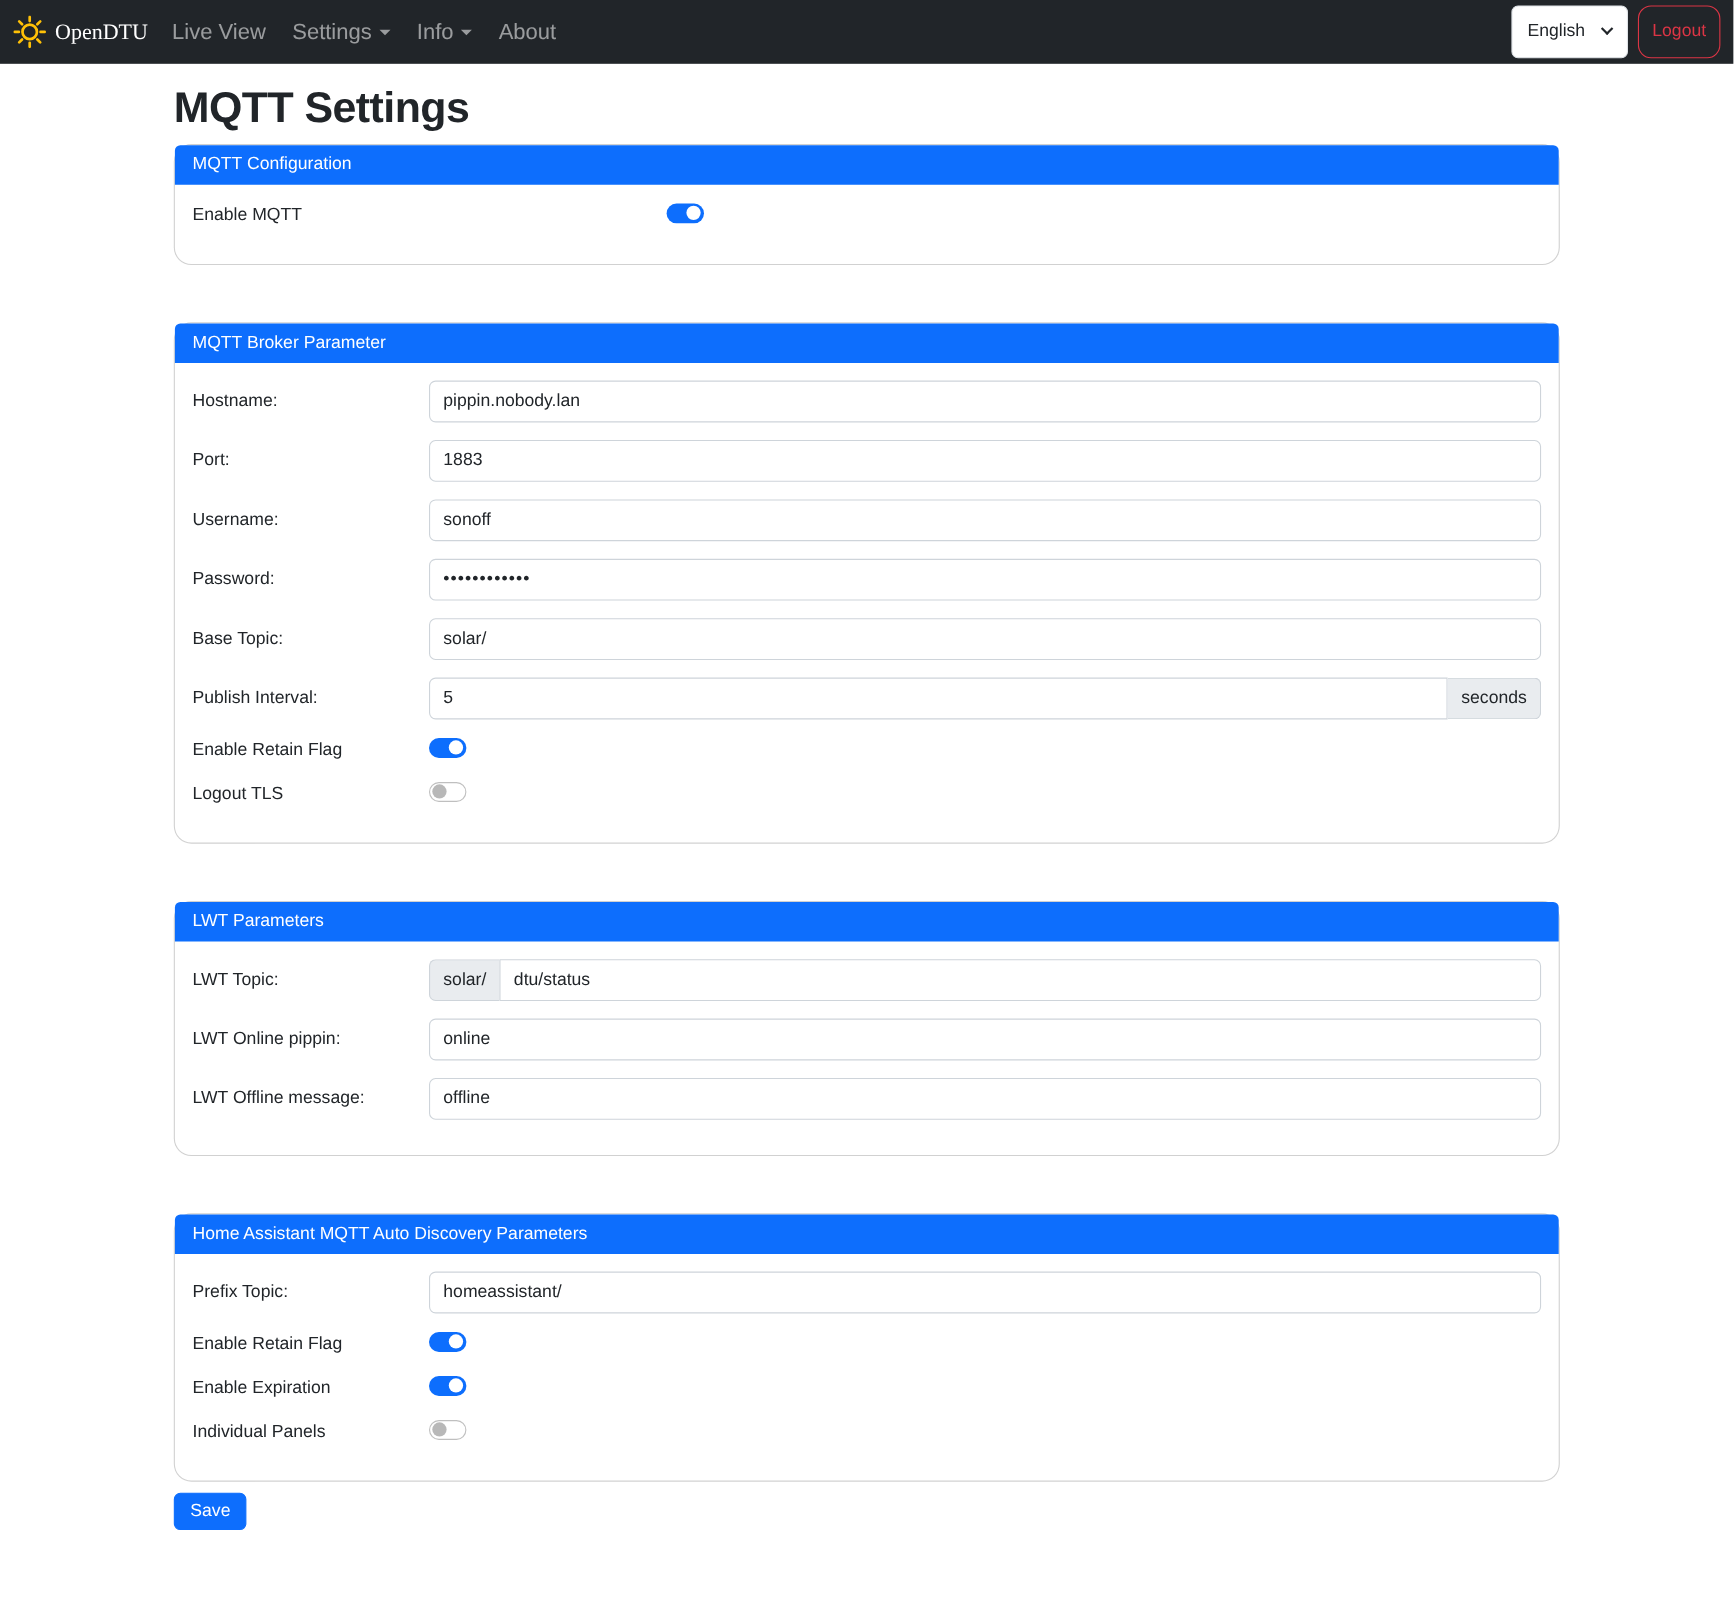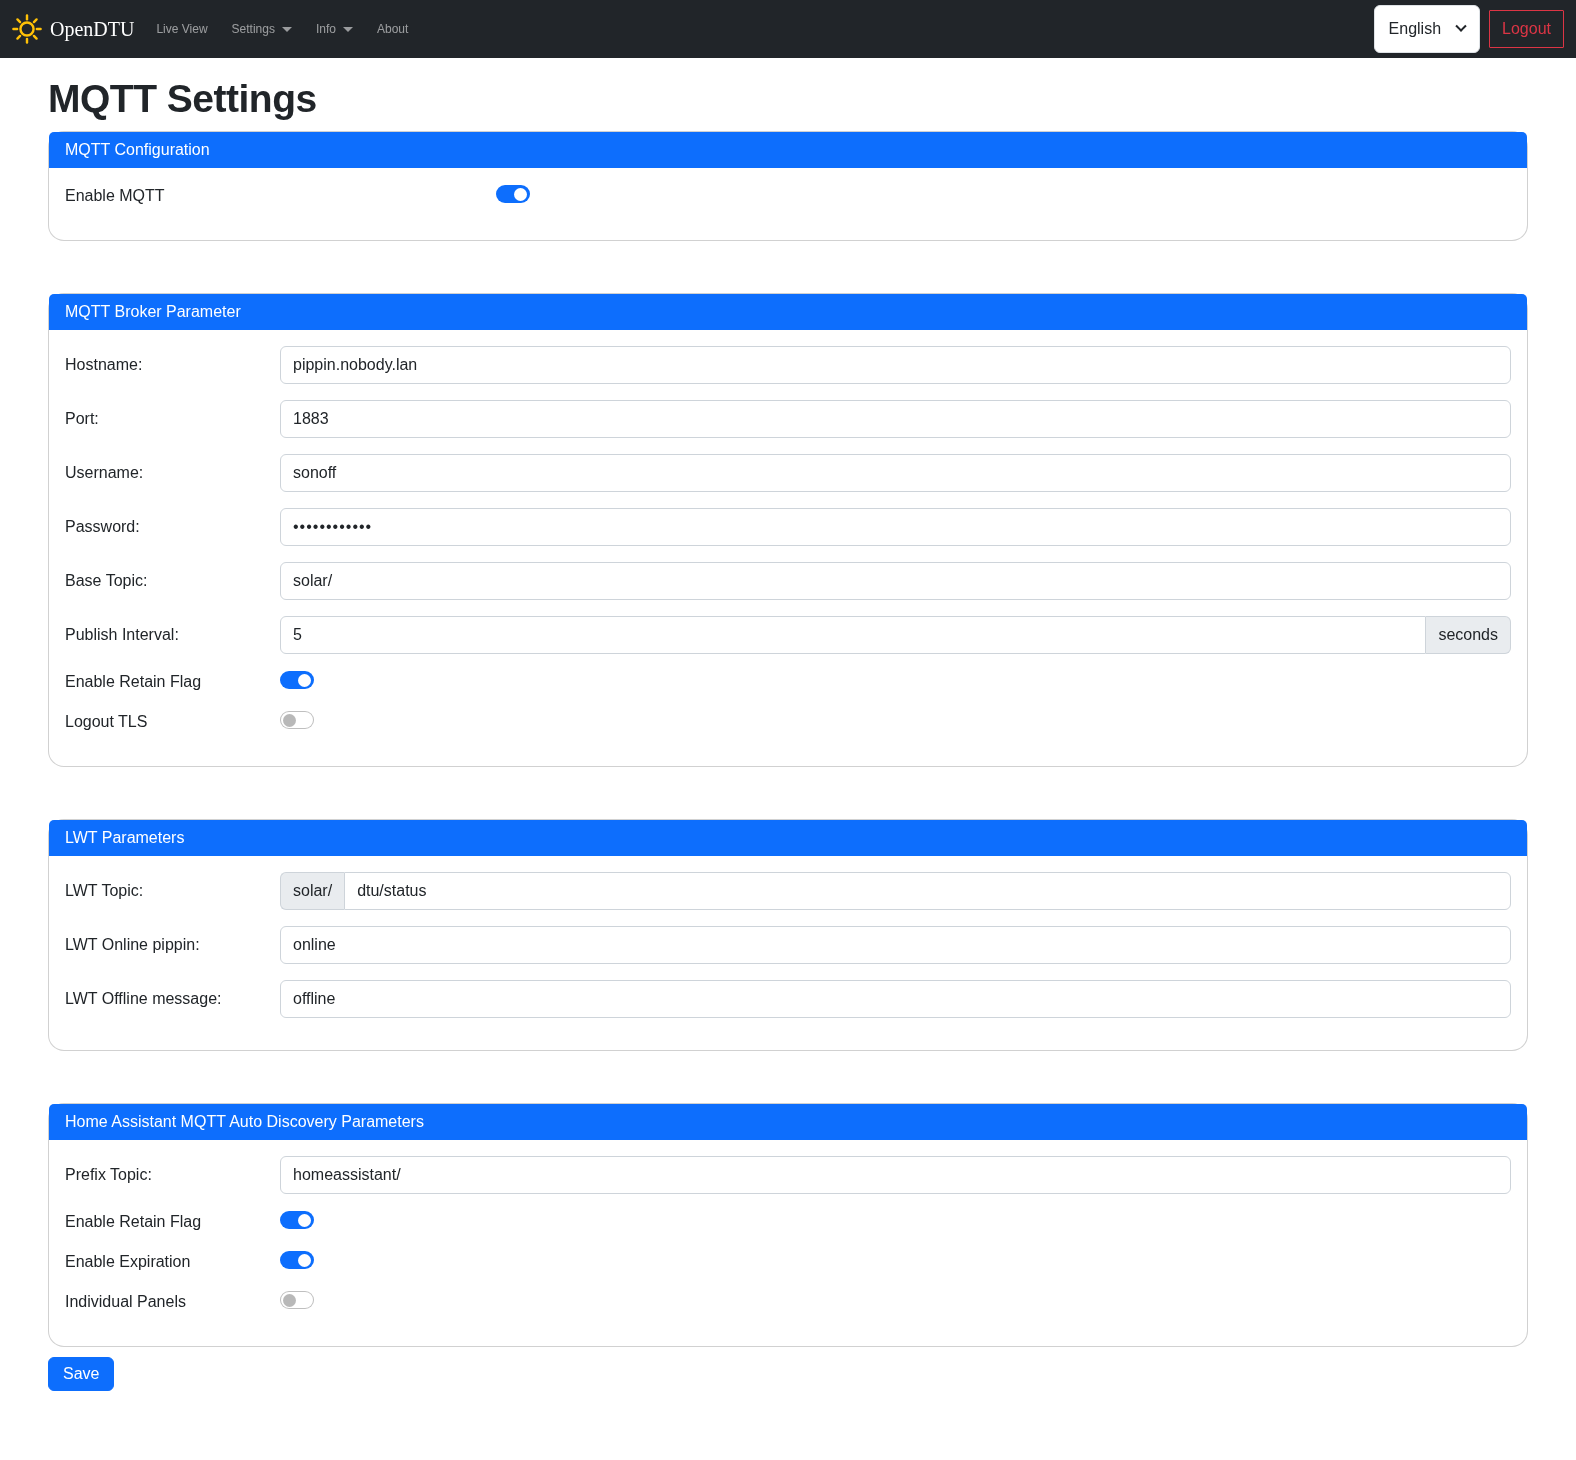--- a/index.html
+++ b/index.html
@@ -28,21 +28,21 @@
     color: #fff;
     font-size: 20px;
     margin-right: 14px;
     cursor: pointer;
     white-space: nowrap;
     font-family: Liberation Serif, serif;
   }
   .nav-links { display: flex; align-items: center; }
   .nav-link {
     color: rgba(255,255,255,.55);
-    font-size: 12px;
+    font-size: 20px;
     padding: 8px;
     margin-right: 8px;
     cursor: pointer;
     display: flex;
     align-items: center;
     white-space: nowrap;
   }
   .caret {
     display: inline-block;
     margin-left: 7px;
@@ -68,30 +68,30 @@
   .chev {
     width: 8px; height: 8px;
     border-right: 2px solid #212529;
     border-bottom: 2px solid #212529;
     transform: rotate(45deg) translate(-2px,-2px);
   }
   .logout-btn {
     color: #dc3545;
     border: 1px solid #dc3545;
     background: transparent;
-    border-radius: 1px;
+    border-radius: 12px;
     padding: 6px 12px;
     font-size: 16px;
     font-family: inherit;
-    height: 38px;
-    cursor: pointer;
-  }
-
-  
-  .container { width: 1480px; margin: 0 auto; padding-bottom: 24px; }
+    height: 48px;
+    cursor: pointer;
+  }
+
+  
+  .container { width: 1260px; margin: 0 auto; padding-bottom: 24px; }
   h1.page-title {
     font-size: 39px;
     font-weight: 600;
     margin: 19px 0 10px 0;
     letter-spacing: -0.5px;
   }
 
   .card {
     border: 1px solid rgba(0,0,0,.18);
     border-radius: 16px;

